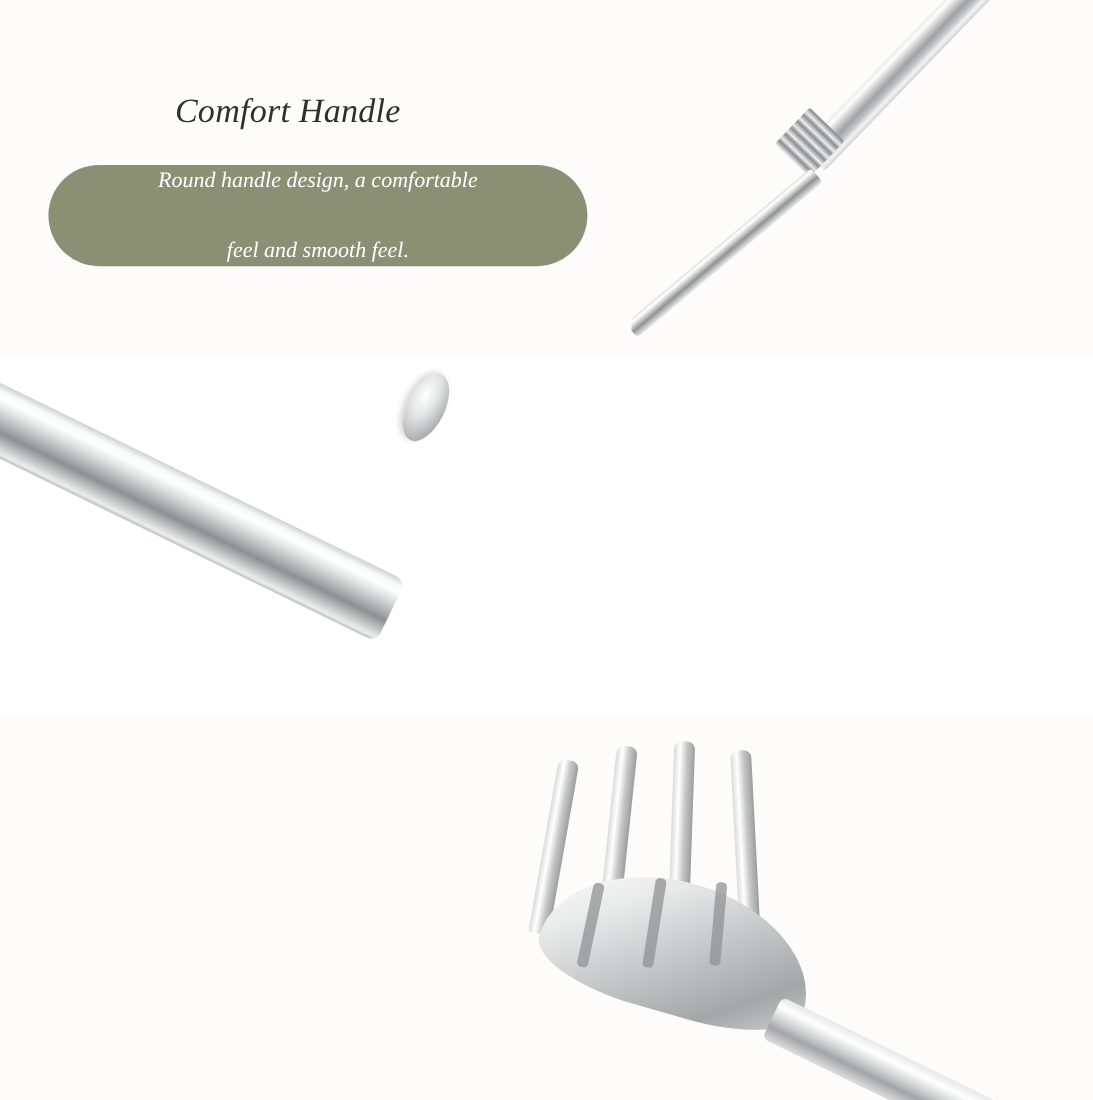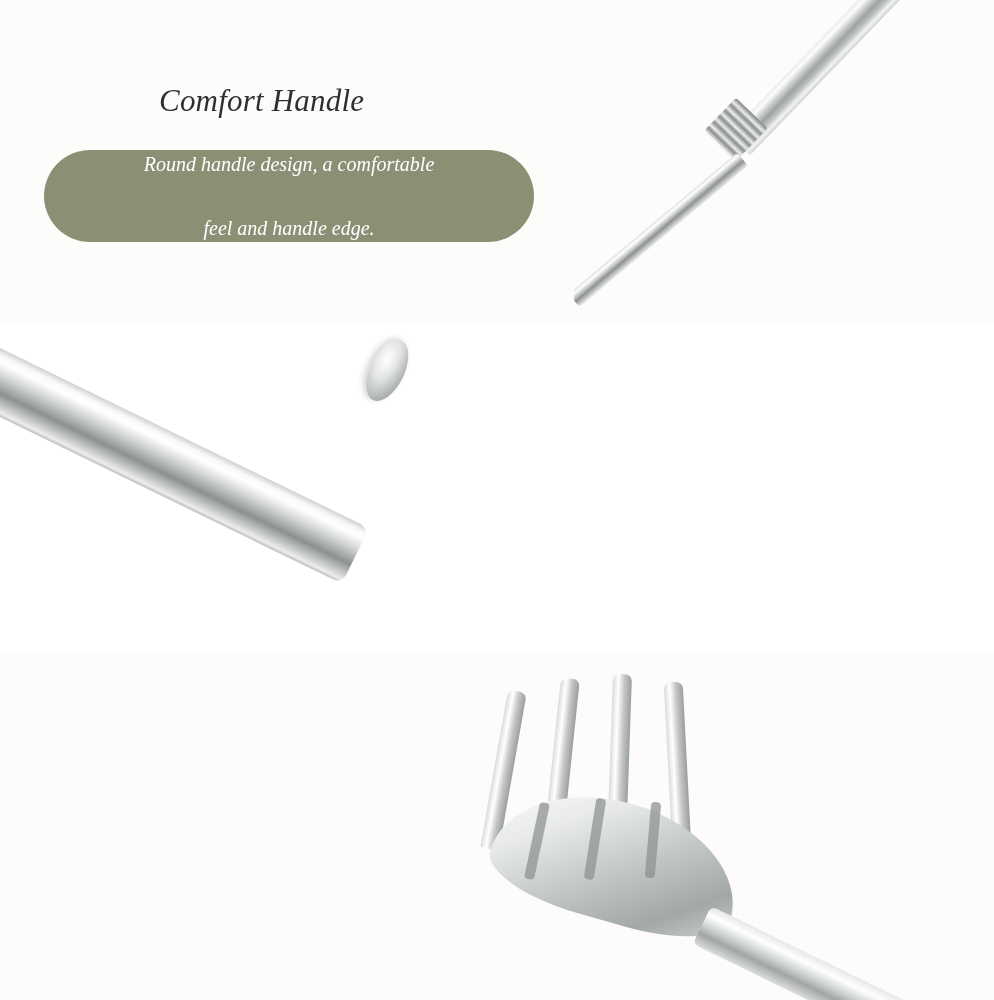--- a/index.html
+++ b/index.html
@@ -199,21 +199,21 @@
       <div class="shaft shaft-upper"></div>
       <div class="collar"></div>
       <div class="neck"></div>
       <div class="shaft shaft-lower"></div>
     </div>
 
     <div class="heading" style="left:159px; top:83px;">Comfort Handle</div>
 
     <div class="pill" style="left:44px; top:150px; width:490px; height:92px;">
       <span>Round handle design, a comfortable</span>
-      <span>feel and handle edge.</span>
+      <span>feel and smooth feel.</span>
     </div>
   </div>
 
   <div class="panel" id="panel2">
     <div class="panel-bg" style="background:#ffffff;"></div>
 
     <div class="tube-wrap">
       <div class="tube"></div>
       <div class="tube-cap"></div>
     </div>

